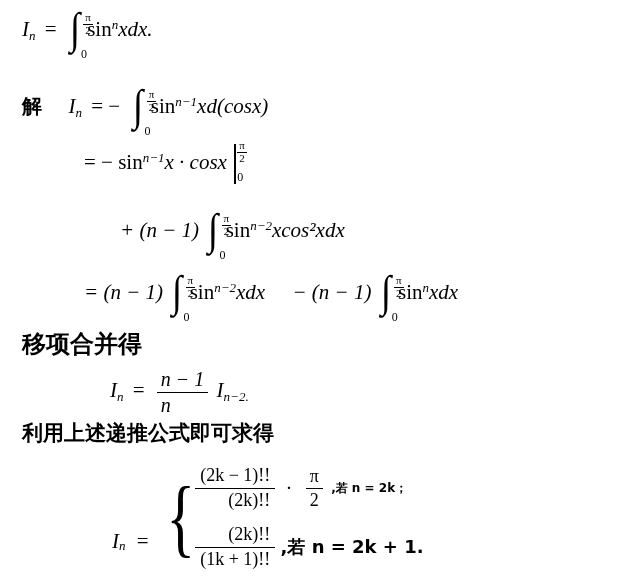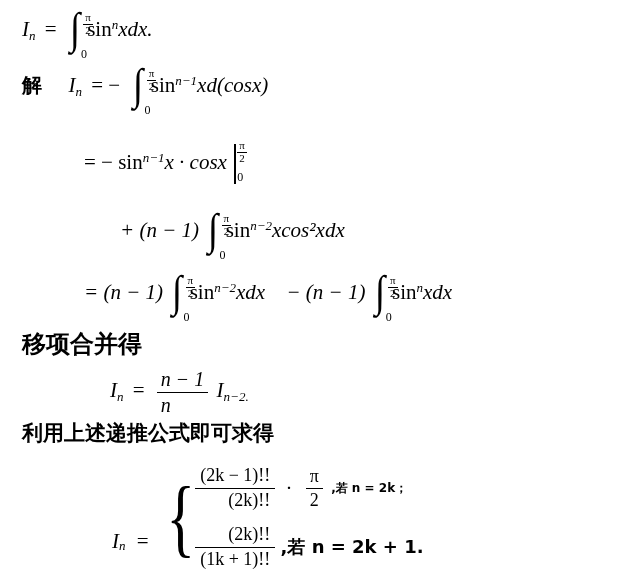--- a/index.html
+++ b/index.html
@@ -180,21 +180,21 @@
 
   <div class="line" style="left:22px; top:14px; font-size:21px;">
     <span class="it">I</span><span class="sub">n</span>
     <span style="margin:0 4px;">=</span>
     <span class="intg">
       <span class="sign">∫</span><span class="lim"><span class="upper"><span class="frac"><span class="num">π</span><span class="den">2</span></span></span><span class="lower">0</span></span>
     </span>
     <span>sin</span><span class="sup">n</span><span class="it">xdx.</span>
   </div>
 
-  <div class="line" style="left:22px; top:70px; font-size:21px;">
+  <div class="line" style="left:22px; top:91px; font-size:21px;">
     <span class="cjk" style="font-size:20px;">解</span>
     <span style="display:inline-block; width:16px;"></span>
     <span class="it">I</span><span class="sub">n</span>
     <span style="margin:0 4px;">= −</span>
     <span class="intg">
       <span class="sign">∫</span><span class="lim"><span class="upper"><span class="frac"><span class="num">π</span><span class="den">2</span></span></span><span class="lower">0</span></span>
     </span>
     <span>sin</span><span class="sup">n−1</span><span class="it">xd(cosx)</span>
   </div>
 
@@ -215,21 +215,21 @@
     </span>
     <span>sin</span><span class="sup">n−2</span><span class="it">xcos²xdx</span>
   </div>
 
   <div class="line" style="left:84px; top:277px; font-size:21px;">
     <span class="it">= (n − 1)</span>
     <span class="intg">
       <span class="sign">∫</span><span class="lim"><span class="upper"><span class="frac"><span class="num">π</span><span class="den">2</span></span></span><span class="lower">0</span></span>
     </span>
     <span>sin</span><span class="sup">n−2</span><span class="it">xdx</span>
-    <span class="it" style="margin-left:16px;">− (n − 1)</span>
+    <span class="it" style="margin-left:22px;">− (n − 1)</span>
     <span class="intg">
       <span class="sign">∫</span><span class="lim"><span class="upper"><span class="frac"><span class="num">π</span><span class="den">2</span></span></span><span class="lower">0</span></span>
     </span>
     <span>sin</span><span class="sup">n</span><span class="it">xdx</span>
   </div>
 
   <div class="line cjk" style="left:22px; top:328px; font-size:24px;">移项合并得</div>
 
   <div class="line" style="left:110px; top:368px; font-size:21px;">
     <span class="it">I</span><span class="sub">n</span>

